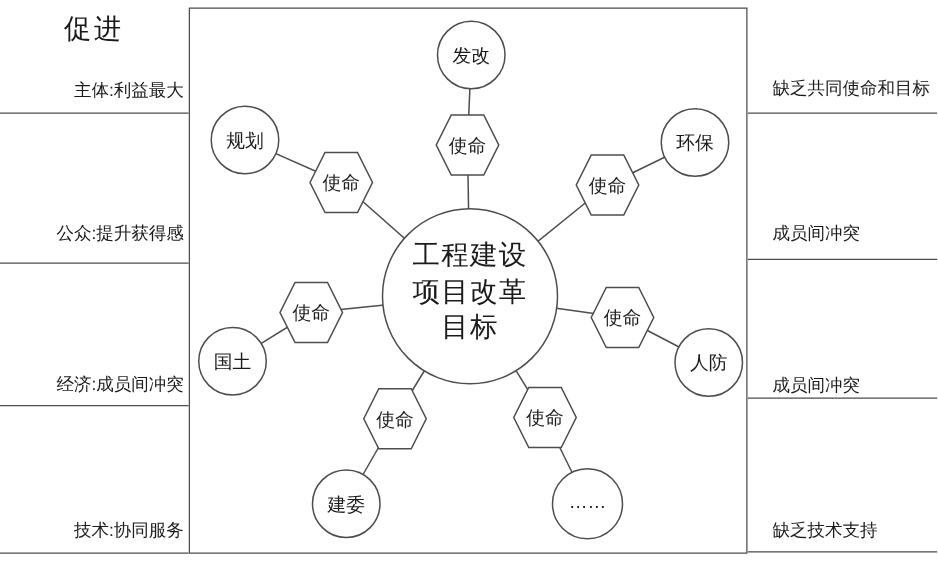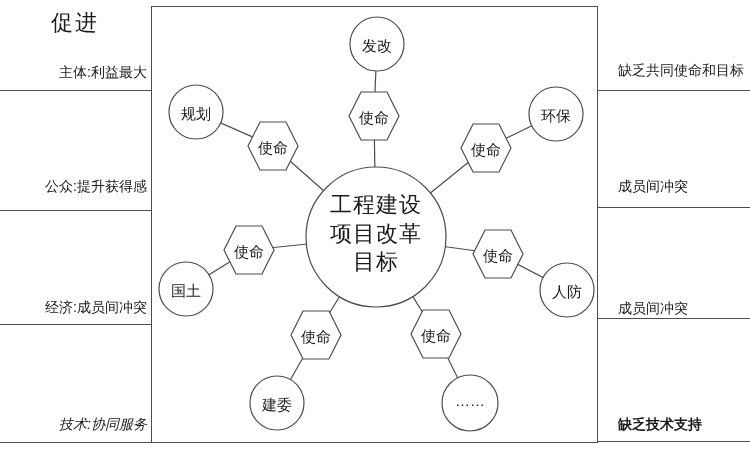--- a/index.html
+++ b/index.html
@@ -36,30 +36,30 @@
 </style>
 </head>
 <body>
 
 <div id="stage">
 
   <div class="panel-title" style="left:0;top:8px;width:150px;">促进</div>
   <div class="panel-item left-item" style="top:63px;">主体:利益最大</div>
   <div class="panel-item left-item" style="top:177px;">公众:提升获得感</div>
   <div class="panel-item left-item" style="top:298px;">经济:成员间冲突</div>
-  <div class="panel-item left-item" style="top:415px;font-style:italic;">技术:协同服务</div>
+  <div class="panel-item left-item" style="top:415px;">技术:协同服务</div>
   <div class="sep sep-left" style="top:90px;"></div>
   <div class="sep sep-left" style="top:210px;"></div>
   <div class="sep sep-left" style="top:324px;"></div>
   <div class="sep sep-left" style="top:442px;"></div>
 
   <div class="panel-item right-item" style="top:61px;">缺乏共同使命和目标</div>
   <div class="panel-item right-item" style="top:177px;">成员间冲突</div>
   <div class="panel-item right-item" style="top:299px;">成员间冲突</div>
-  <div class="panel-item right-item" style="top:415px;font-weight:bold;">缺乏技术支持</div>
+  <div class="panel-item right-item" style="top:415px;">缺乏技术支持</div>
   <div class="sep sep-right" style="top:90px;"></div>
   <div class="sep sep-right" style="top:207px;"></div>
   <div class="sep sep-right" style="top:318px;"></div>
   <div class="sep sep-right" style="top:441px;"></div>
 
   <div id="diagram-box">
     <svg width="445" height="435" viewBox="0 0 445 435">
 
       <line class="edge" x1="224" y1="230" x2="222" y2="109"></line>
       <line class="edge" x1="224" y1="230" x2="121" y2="139"></line>

